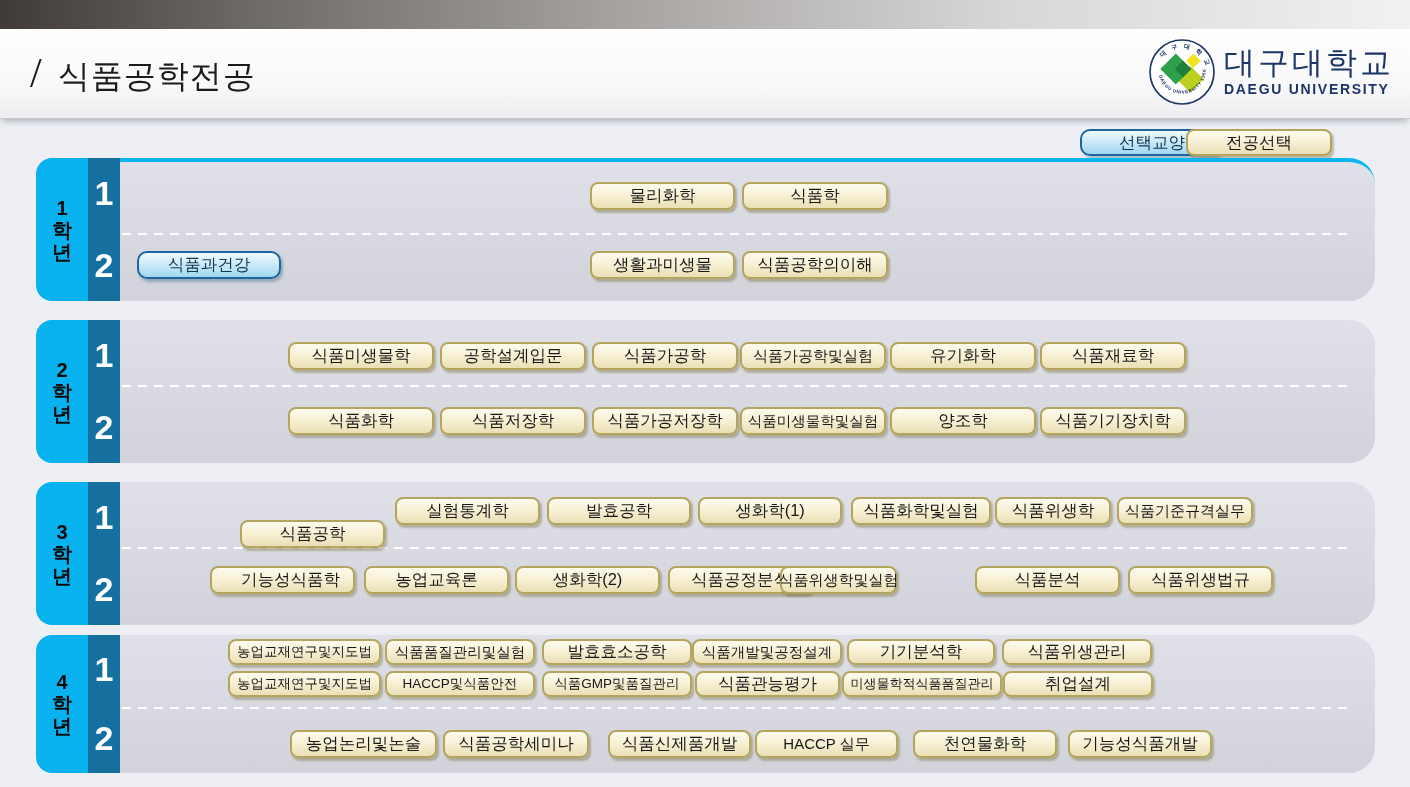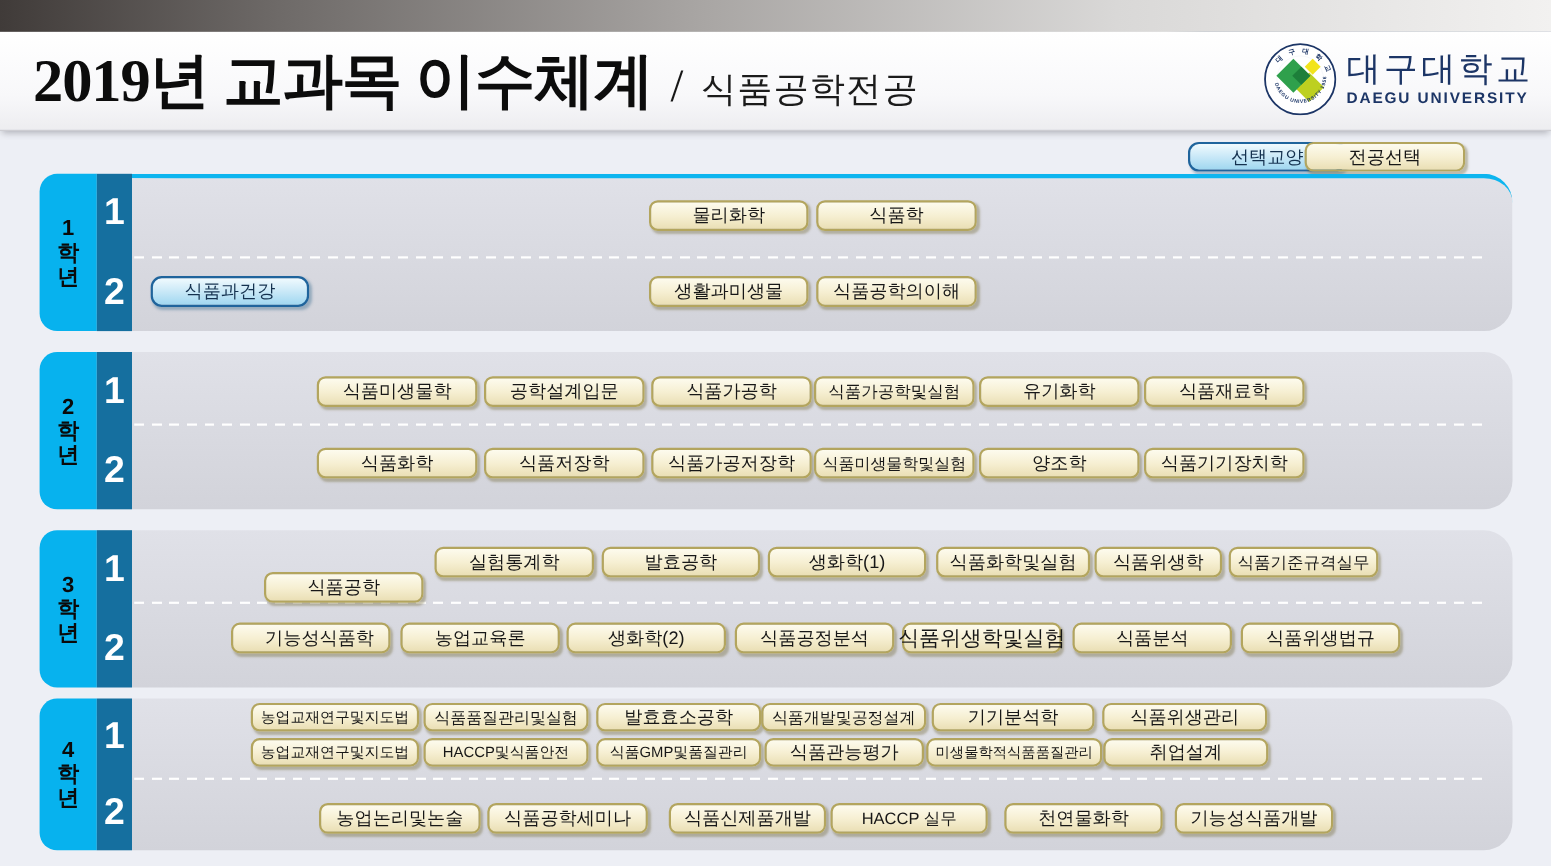--- a/index.html
+++ b/index.html
@@ -85,21 +85,20 @@
   }
 </style>
 </head>
 <body>
 
 <div class="topbar"></div>
 <div class="navy-accent"></div>
 
 <div class="header">
   <div class="title-wrap">
-    <span class="title-main">2019년 교과목 이수체계</span>
     <span class="title-slash">/</span>
     <span class="title-sub">식품공학전공</span>
   </div>
   <div class="logo">
     <svg width="66" height="66" viewBox="0 0 64 64">
       <defs>
         <path id="arcTop" d="M 7,34 A 25,25 0 0 1 57,34"></path>
         <path id="arcBot" d="M 9,30 A 23,23 0 0 0 55,30"></path>
       </defs>
       <circle cx="32" cy="32" r="31" fill="#ffffff" stroke="#1c3566" stroke-width="1.6"></circle>
@@ -187,21 +186,21 @@
         <div class="course-btn btn-tan" style="left: 275px; top: 15px; width: 145px; height: 28px; font-size: 16.5px;">실험통계학</div>
         <div class="course-btn btn-tan" style="left: 427px; top: 15px; width: 144px; height: 28px; font-size: 16.5px;">발효공학</div>
         <div class="course-btn btn-tan" style="left: 578px; top: 15px; width: 144px; height: 28px; font-size: 16.5px;">생화학(1)</div>
         <div class="course-btn btn-tan" style="left: 731px; top: 15px; width: 140px; height: 28px; font-size: 16.5px;">식품화학및실험</div>
         <div class="course-btn btn-tan" style="left: 875px; top: 15px; width: 116px; height: 28px; font-size: 16.5px;">식품위생학</div>
         <div class="course-btn btn-tan" style="left: 997px; top: 15px; width: 136px; height: 28px; font-size: 15px;">식품기준규격실무</div>
         <div class="course-btn btn-tan" style="left: 90px; top: 84px; width: 145px; height: 28px; font-size: 16.5px; padding-left: 16px;">기능성식품학</div>
         <div class="course-btn btn-tan" style="left: 244px; top: 84px; width: 145px; height: 28px; font-size: 16.5px;">농업교육론</div>
         <div class="course-btn btn-tan" style="left: 395px; top: 84px; width: 145px; height: 28px; font-size: 16.5px;">생화학(2)</div>
         <div class="course-btn btn-tan" style="left: 548px; top: 84px; width: 145px; height: 28px; font-size: 16.5px;">식품공정분석</div>
-        <div class="course-btn btn-tan" style="left: 700px; top: 84px; width: 145px; height: 28px; font-size: 19px;">식품위생학및실험</div>
+        <div class="course-btn btn-tan" style="left: 660px; top: 84px; width: 117px; height: 28px; font-size: 15px;">식품위생학및실험</div>
         <div class="course-btn btn-tan" style="left: 855px; top: 84px; width: 145px; height: 28px; font-size: 16.5px;">식품분석</div>
         <div class="course-btn btn-tan" style="left: 1008px; top: 84px; width: 145px; height: 28px; font-size: 16.5px;">식품위생법규</div>
       </div>
     </div>
     <div class="grade-row" style="top: 635px; height: 138px;">
       <div class="grade-tab">
         <span>4</span>
         <span>학</span>
         <span>년</span>
       </div>

